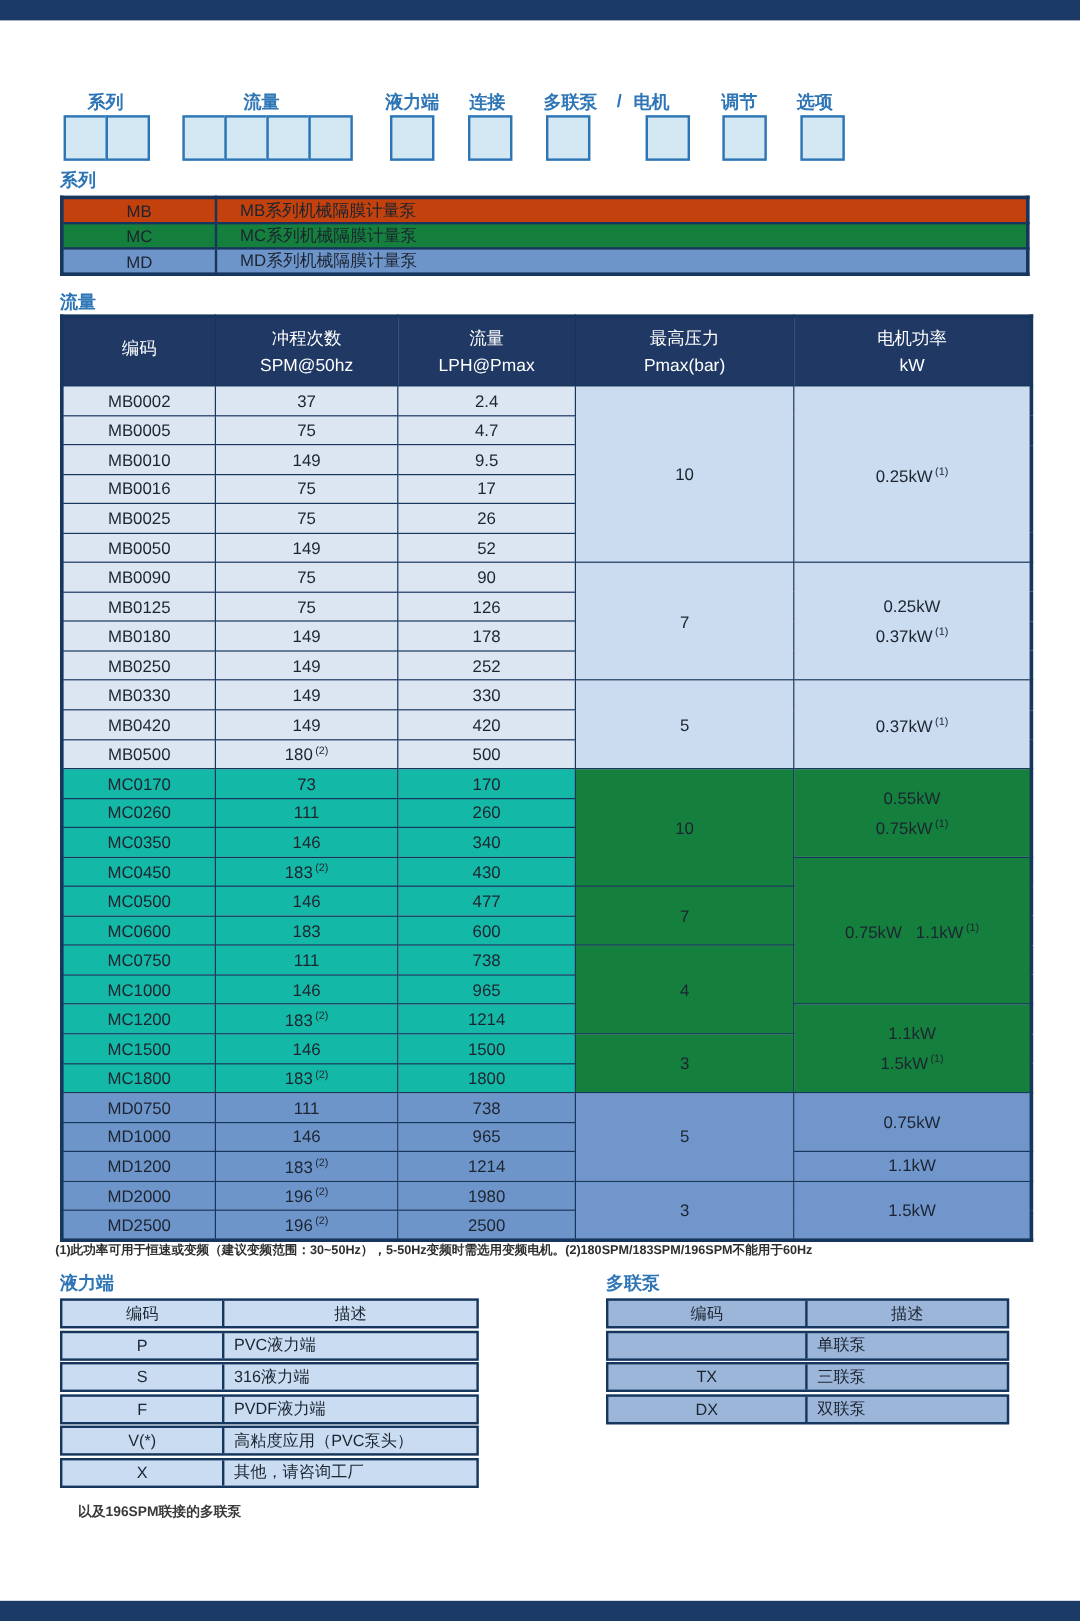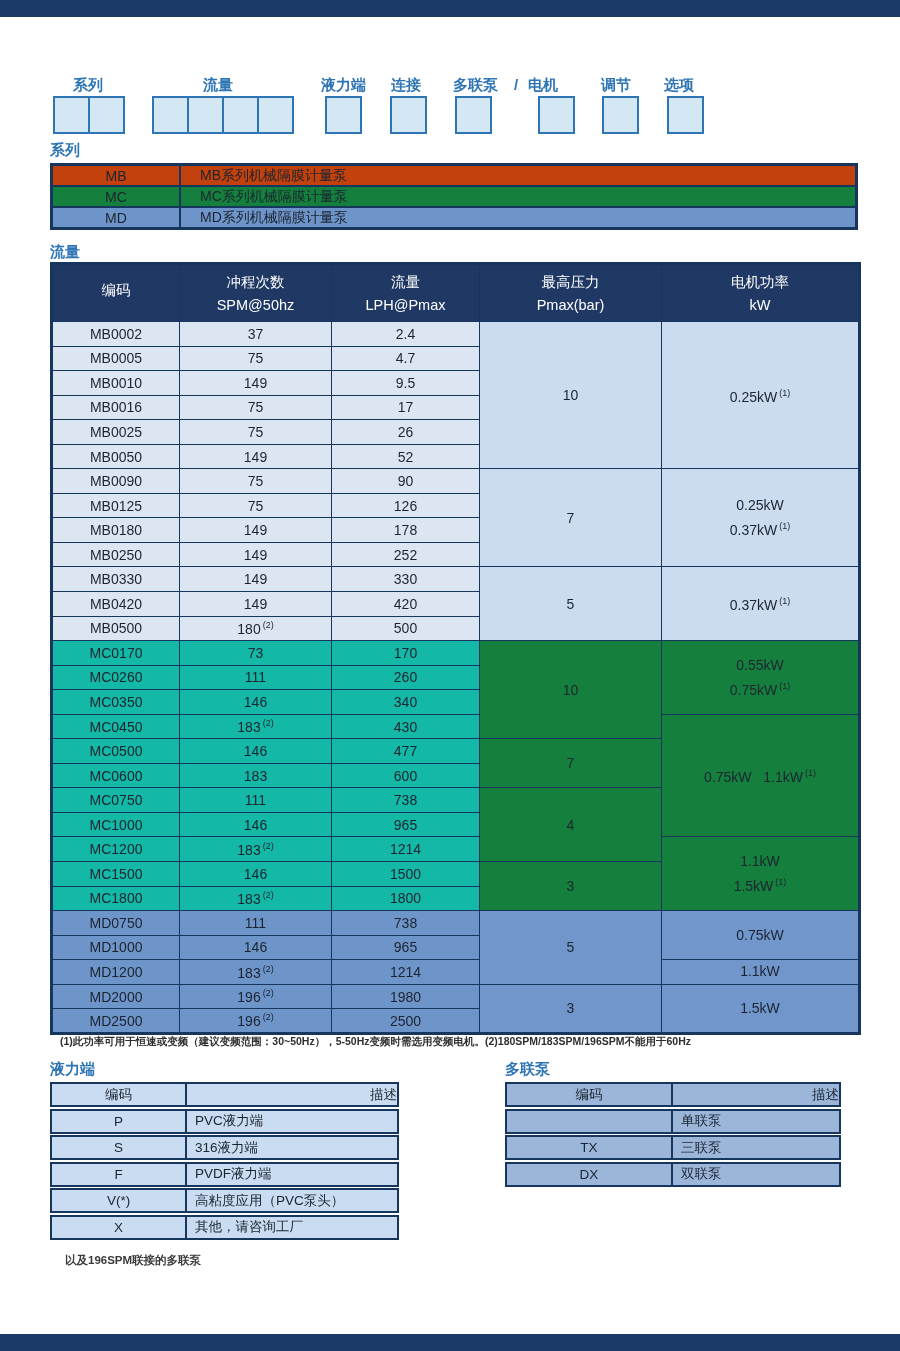--- a/index.html
+++ b/index.html
@@ -36,28 +36,28 @@
   tr.g-mb td{background:#dce6f3;}
   tr.g-mc td{background:#14b8a6;}
   tr.g-md td{background:#6e95ca;}
   td.merge.g-mb{background:#cbdcf0;}
   td.merge.g-mc{background:#15803d;}
   td.merge.g-md{background:#7096cb;}
   tr.gb td{border-top-width:3px;}
   sup{font-size:9px;margin-left:2px;}
   .pw{line-height:21px;white-space:pre;}
 
-  .footnote{position:absolute;left:60px;top:1035px;width:830px;font-size:10.5px;font-weight:bold;color:#2e2e2e;}
+  .footnote{position:absolute;left:46px;top:1035px;width:830px;font-size:10.5px;font-weight:bold;color:#2e2e2e;}
 
   
   .mini{position:absolute;}
   .mini-row{display:flex;border:2px solid #17365d;margin-bottom:1.5px;height:21px;align-items:center;font-size:13.5px;}
   .mini-code{text-align:center;border-right:2px solid #17365d;height:100%;display:flex;align-items:center;justify-content:center;}
   .mini-desc{padding-left:8px;flex:1;}
-  .mini-desc.center{text-align:right;padding-left:0;}
+  .mini-desc.center{text-align:center;padding-left:0;}
   #hyd-table{left:50px;top:1082px;width:349px;}
   #hyd-table .mini-row{background:#c9dcf1;}
   #hyd-table .mini-code{width:133px;}
   #multi-table{left:505px;top:1082px;width:336px;}
   #multi-table .mini-row{background:#9cb6da;}
   #multi-table .mini-code{width:164px;}
 
   .star-note{position:absolute;left:52px;top:1248px;font-size:11.5px;font-weight:bold;color:#3a3a3a;line-height:25px;}
   .star-note .l2{padding-left:13px;}
 </style>

